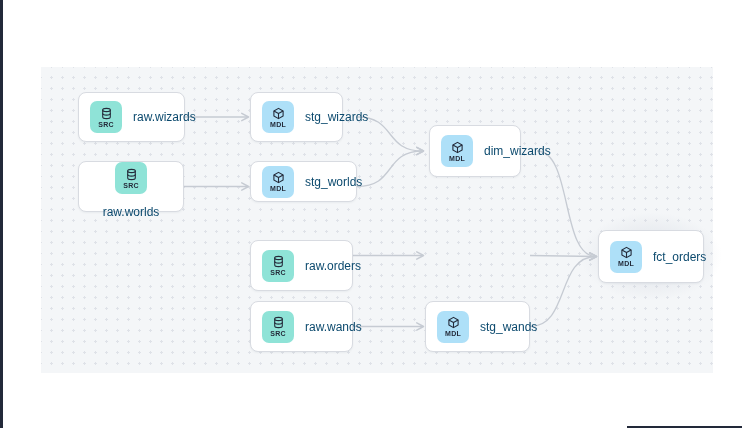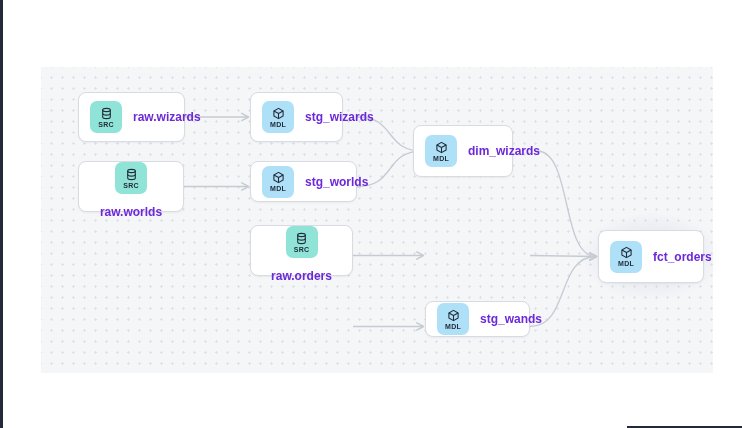--- a/index.html
+++ b/index.html
@@ -14,21 +14,21 @@
   #edge-layer{position:absolute;left:0;top:0;width:742px;height:428px;z-index:2;overflow:visible;pointer-events:none}
   .halo{position:absolute;z-index:1;border-radius:50%;pointer-events:none;
         background:radial-gradient(closest-side,rgba(197,203,214,.55),rgba(197,203,214,0) 78%)}
   .node{position:absolute;z-index:3;display:flex;align-items:center;gap:11px;padding:0 11px;
         background:#ffffff;border:1px solid #d8dbe1;border-radius:8px;box-sizing:border-box;
         box-shadow:0 1px 2px rgba(25,35,55,.05);cursor:pointer}
   .badge{width:32px;height:32px;border-radius:7px;flex:none;display:flex;flex-direction:column;
          align-items:center;justify-content:center;color:#242b3a}
   .badge svg{display:block}
   .btxt{font-size:7px;font-weight:700;line-height:1;margin-top:1px;letter-spacing:.2px}
-  .nlabel{font-size:12px;font-weight:700;color:#6d28d9;white-space:nowrap}
+  .nlabel{font-size:12px;font-weight:400;color:#0c4a6e;white-space:nowrap}
 </style>
 </head>
 <body>
 
 <div class="screen" id="stage">
   <div class="edge-left" style="background: rgb(34, 41, 57);"></div>
   <div class="edge-bottom" style="background: rgb(34, 41, 57);"></div>
   <div class="canvas"></div>
   <svg id="edge-layer" xmlns="http://www.w3.org/2000/svg">
     <defs>
@@ -91,47 +91,60 @@
           <svg width="13" height="13" viewBox="0 0 24 24" fill="none" stroke="currentColor" stroke-width="2" stroke-linejoin="round">
             <path d="M12 2.5l8.5 4.8v9.4L12 21.5l-8.5-4.8V7.3z"></path>
             <path d="M3.5 7.3L12 12l8.5-4.7"></path>
             <path d="M12 12v9.5"></path>
           </svg>
         </span>
         <span class="btxt">MDL</span>
       </span>
       <span class="nlabel">stg_worlds</span>
     </div>
-    <div class="node" style="left: 413px; top: 125px; width: 100px; height: 52px;">
+    <div class="node" style="left: 429px; top: 125px; width: 92px; height: 52px;">
       <span class="badge" style="background: rgb(174, 224, 248);">
         <span>
           <svg width="13" height="13" viewBox="0 0 24 24" fill="none" stroke="currentColor" stroke-width="2" stroke-linejoin="round">
             <path d="M12 2.5l8.5 4.8v9.4L12 21.5l-8.5-4.8V7.3z"></path>
             <path d="M3.5 7.3L12 12l8.5-4.7"></path>
             <path d="M12 12v9.5"></path>
           </svg>
         </span>
         <span class="btxt">MDL</span>
       </span>
       <span class="nlabel">dim_wizards</span>
     </div>
-    <div class="node" style="left: 250px; top: 225px; width: 103px; height: 51px; flex-direction: column;">
+    <div class="node" style="left: 250px; top: 240px; width: 103px; height: 51px;">
       <span class="badge" style="background: rgb(143, 227, 215);">
         <span>
           <svg width="13" height="13" viewBox="0 0 24 24" fill="none" stroke="currentColor" stroke-width="2" stroke-linecap="round">
             <ellipse cx="12" cy="5.5" rx="7" ry="3"></ellipse>
             <path d="M5 5.5v13c0 1.66 3.13 3 7 3s7-1.34 7-3v-13"></path>
             <path d="M5 12c0 1.66 3.13 3 7 3s7-1.34 7-3"></path>
           </svg>
         </span>
         <span class="btxt">SRC</span>
       </span>
       <span class="nlabel">raw.orders</span>
     </div>
-    <div class="node" style="left: 425px; top: 301px; width: 105px; height: 36px;">
+    <div class="node" style="left: 250px; top: 301px; width: 103px; height: 51px;">
+      <span class="badge" style="background: rgb(143, 227, 215);">
+        <span>
+          <svg width="13" height="13" viewBox="0 0 24 24" fill="none" stroke="currentColor" stroke-width="2" stroke-linecap="round">
+            <ellipse cx="12" cy="5.5" rx="7" ry="3"></ellipse>
+            <path d="M5 5.5v13c0 1.66 3.13 3 7 3s7-1.34 7-3v-13"></path>
+            <path d="M5 12c0 1.66 3.13 3 7 3s7-1.34 7-3"></path>
+          </svg>
+        </span>
+        <span class="btxt">SRC</span>
+      </span>
+      <span class="nlabel">raw.wands</span>
+    </div>
+    <div class="node" style="left: 425px; top: 301px; width: 105px; height: 51px;">
       <span class="badge" style="background: rgb(174, 224, 248);">
         <span>
           <svg width="13" height="13" viewBox="0 0 24 24" fill="none" stroke="currentColor" stroke-width="2" stroke-linejoin="round">
             <path d="M12 2.5l8.5 4.8v9.4L12 21.5l-8.5-4.8V7.3z"></path>
             <path d="M3.5 7.3L12 12l8.5-4.7"></path>
             <path d="M12 12v9.5"></path>
           </svg>
         </span>
         <span class="btxt">MDL</span>
       </span>

